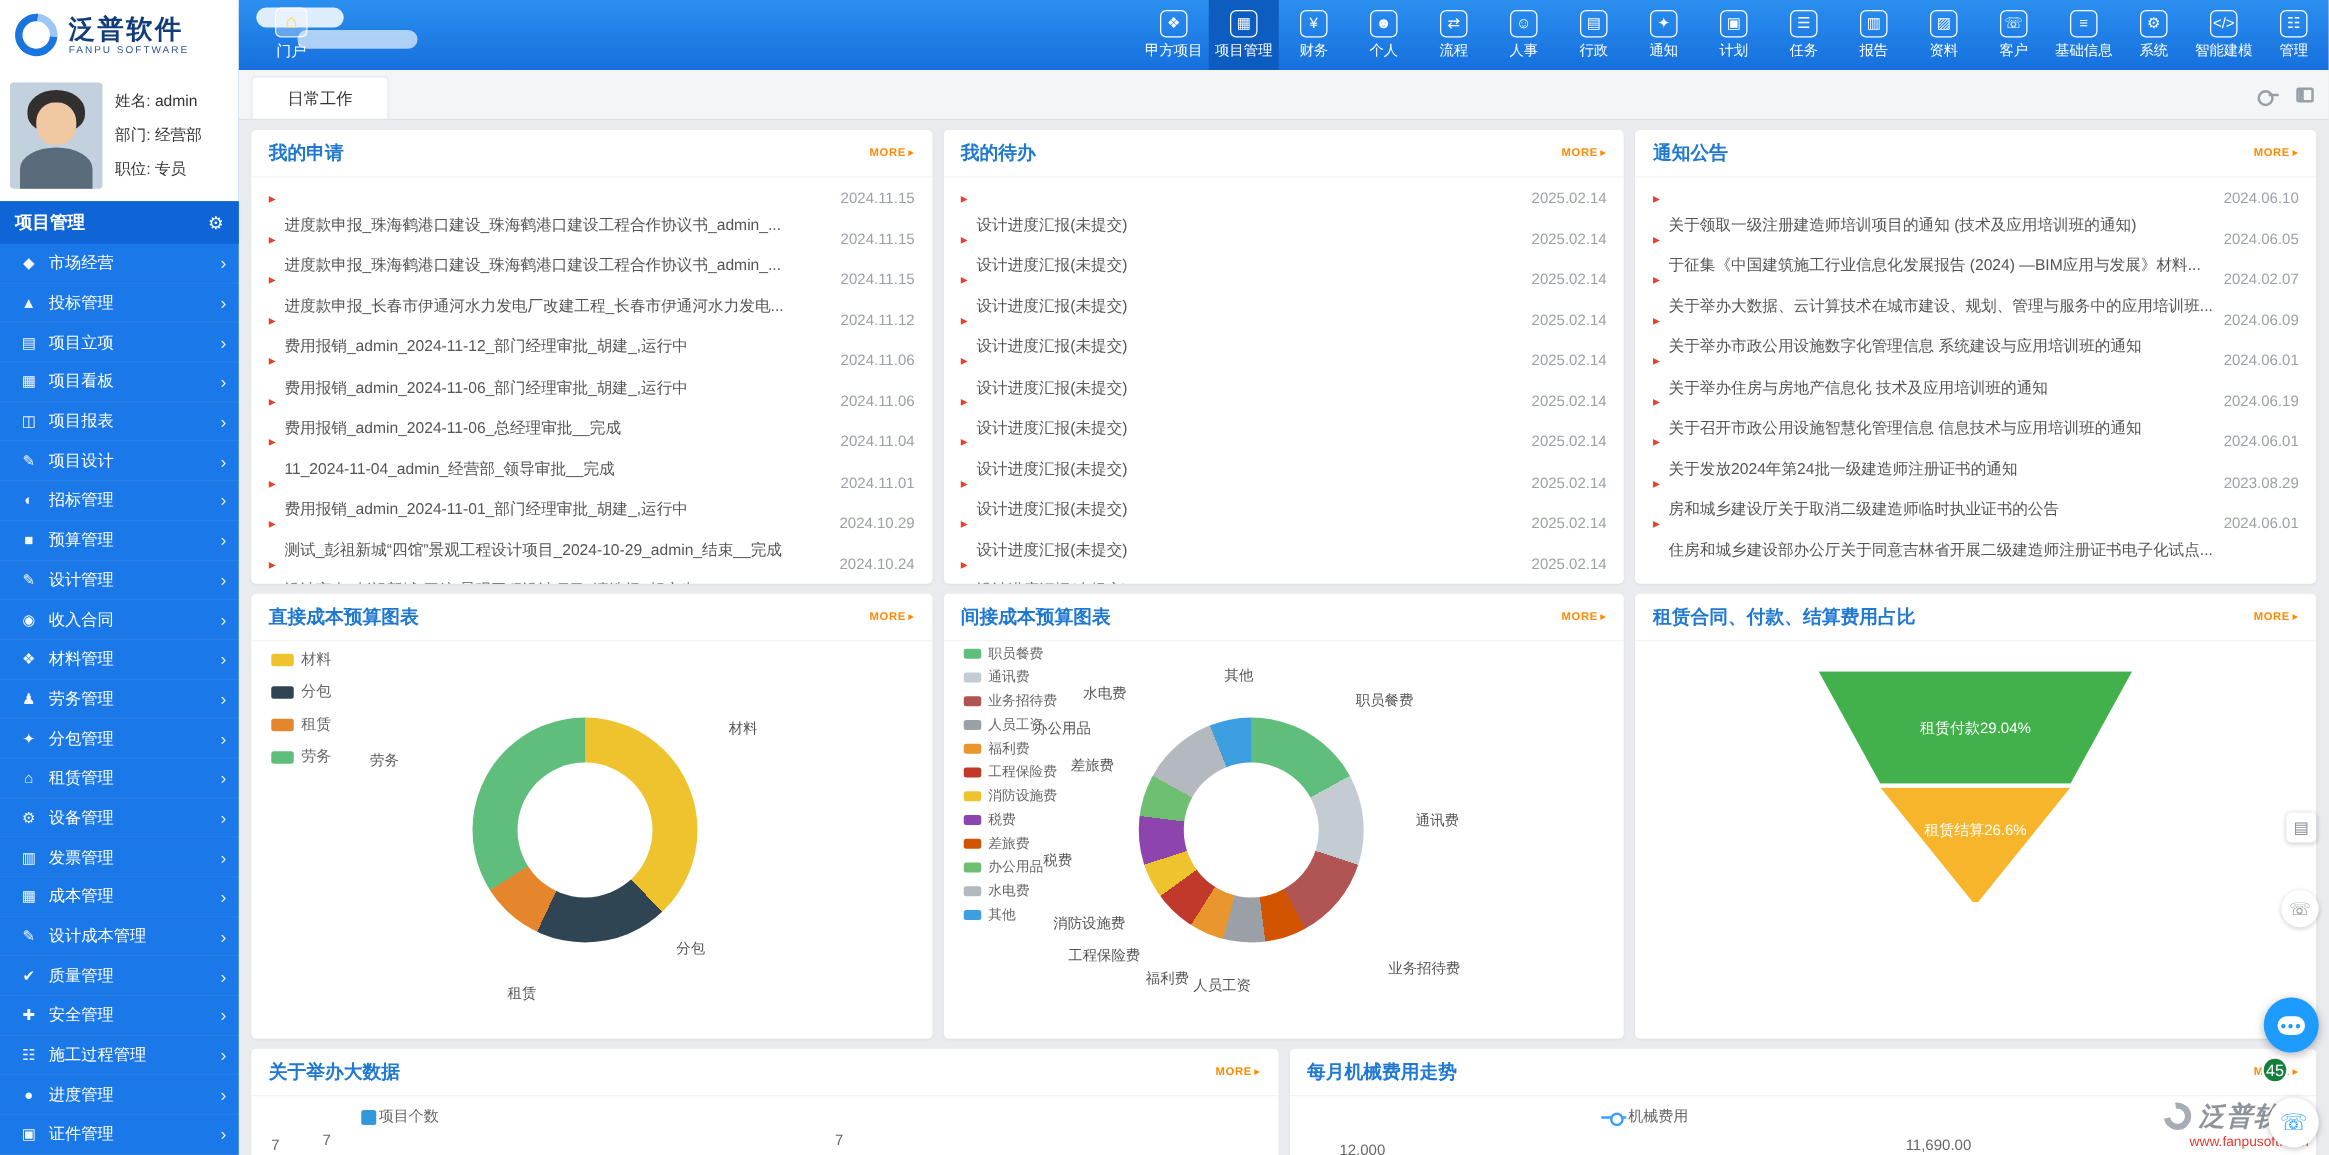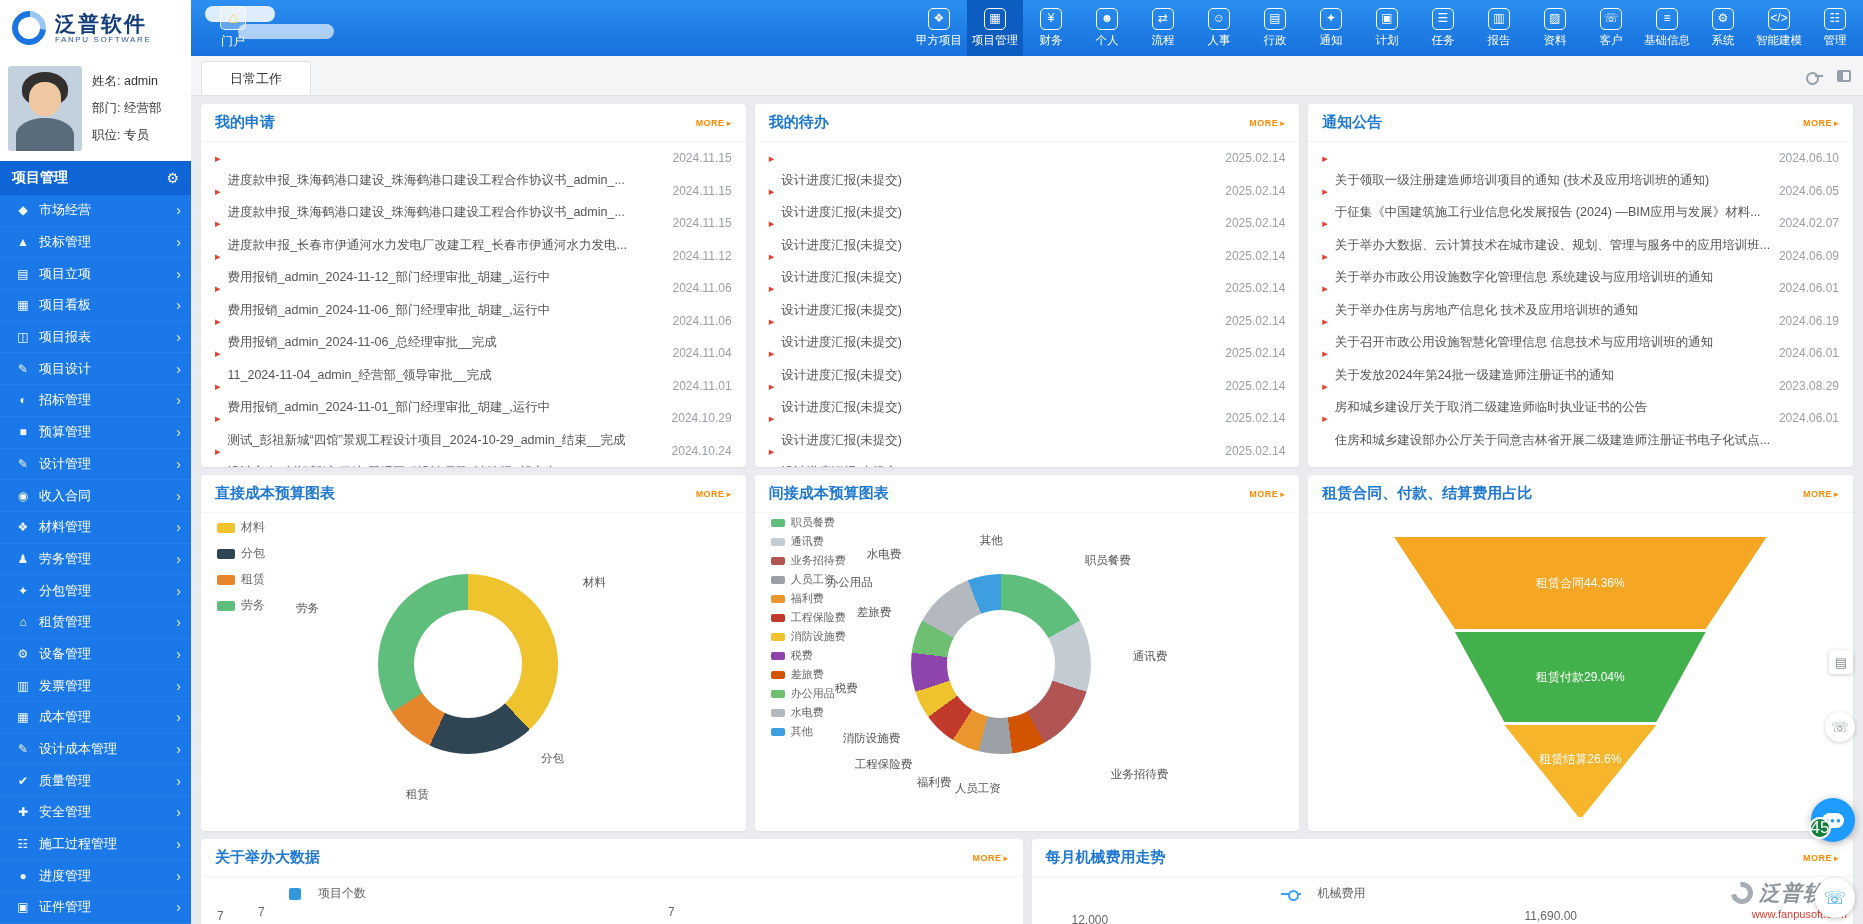--- a/index.html
+++ b/index.html
@@ -87,31 +87,31 @@
   .donut.d2 { left:156px; top:61px; }
   .callout { position:absolute; font-size:11.5px; color:#555; white-space:nowrap; }
 
   .funnel { position:absolute; left:82px; top:24px; width:380px; }
   .funnel .tier { position:relative; width:100%; display:flex; align-items:center; justify-content:center; color:#fff; font-size:12px; margin-bottom:3px; }
   .funnel .t1 { height:92px; clip-path:polygon(1% 0,99% 0,83% 100%,17% 100%); }
   .funnel .t2 { height:90px; clip-path:polygon(17% 0,83% 0,70% 100%,30% 100%); }
   .funnel .t3 { height:92px; clip-path:polygon(30% 0,70% 0,50.5% 100%,49.5% 100%); align-items:flex-start; padding-top:26px; }
 
   .mini-label { position:absolute; font-size:12px; color:#666; white-space:nowrap; }
-  .mini-legend { position:absolute; display:flex; align-items:center; gap:17px; font-size:12px; color:#666; }
+  .mini-legend { position:absolute; display:flex; align-items:center; gap:2px; font-size:12px; color:#666; }
   .bar-marker { width:12px; height:12px; border-radius:2px; background:#3398db; }
   .line-marker { position:relative; width:20px; height:2px; background:#3aa1ff; }
   .line-marker::after { content:""; position:absolute; left:7px; top:-2.5px; width:7px; height:7px; border-radius:50%; background:#fff; border:2px solid #3aa1ff; }
 
   
   .widget-sq { position:absolute; right:10px; top:650px; width:24px; height:24px; background:#fff; border-radius:4px; box-shadow:0 1px 4px rgba(0,0,0,.2); color:#8a9097; font-size:13px; display:flex; align-items:center; justify-content:center; cursor:pointer; z-index:9; }
   .widget-circle { position:absolute; right:8px; top:712px; width:30px; height:30px; background:#fff; border-radius:50%; box-shadow:0 1px 4px rgba(0,0,0,.2); color:#8a9097; font-size:14px; display:flex; align-items:center; justify-content:center; cursor:pointer; z-index:9; }
   .chat-fab { position:absolute; right:8px; top:798px; width:44px; height:44px; border-radius:50%; background:#1e9bff; box-shadow:0 2px 8px rgba(0,0,0,.3); display:flex; align-items:center; justify-content:center; cursor:pointer; z-index:9; }
   .chat-bubble { width:22px; height:15px; background:#fff; border-radius:8px; display:flex; align-items:center; justify-content:center; color:#1e9bff; font-size:8px; letter-spacing:1px; }
-  .badge45 { position:absolute; right:32px; top:817px; width:22px; height:22px; border-radius:50%; background:#15803d; border:2px solid #fff; color:#fff; font-size:17px; display:flex; align-items:center; justify-content:center; z-index:10; }
+  .badge45 { position:absolute; right:32px; top:845px; width:22px; height:22px; border-radius:50%; background:#15803d; border:2px solid #fff; color:#fff; font-size:13px; display:flex; align-items:center; justify-content:center; z-index:10; }
   .phone-fab { position:absolute; right:8px; top:878px; width:40px; height:40px; border-radius:50%; background:#fff; box-shadow:0 1px 5px rgba(0,0,0,.25); color:#1e9bff; font-size:18px; display:flex; align-items:center; justify-content:center; cursor:pointer; z-index:9; }
 
   
   .watermark { position:absolute; right:16px; bottom:4px; text-align:right; z-index:8; }
   .wm-row { display:flex; align-items:center; gap:6px; justify-content:flex-end; }
   .wm-mark { width:22px; height:22px; border-radius:50%; border:5px solid #a7adb4; border-left-color:transparent; transform:rotate(35deg); }
   .wm-title { font-size:21px; font-weight:bold; font-style:italic; color:#8d949b; letter-spacing:1px; }
   .wm-url { font-size:11px; color:#e23c30; margin-top:1px; }
 </style>
 </head>
@@ -637,23 +637,20 @@
           </div>
         </section>
 
         <section class="panel">
           <div class="panel-head">
             <span class="panel-title">租赁合同、付款、结算费用占比</span>
             <span class="more">MORE</span>
           </div>
           <div class="chart-area">
             <div class="funnel">
-              <div class="tier t1" style="background: rgb(245, 166, 35);">
-                  <span>租赁合同44.36%</span>
-                </div>
               <div class="tier t2" style="background: rgb(67, 177, 75);">
                   <span>租赁付款29.04%</span>
                 </div>
               <div class="tier t3" style="background: rgb(247, 181, 44);">
                   <span>租赁结算26.6%</span>
                 </div>
             </div>
           </div>
         </section>
       </div>

